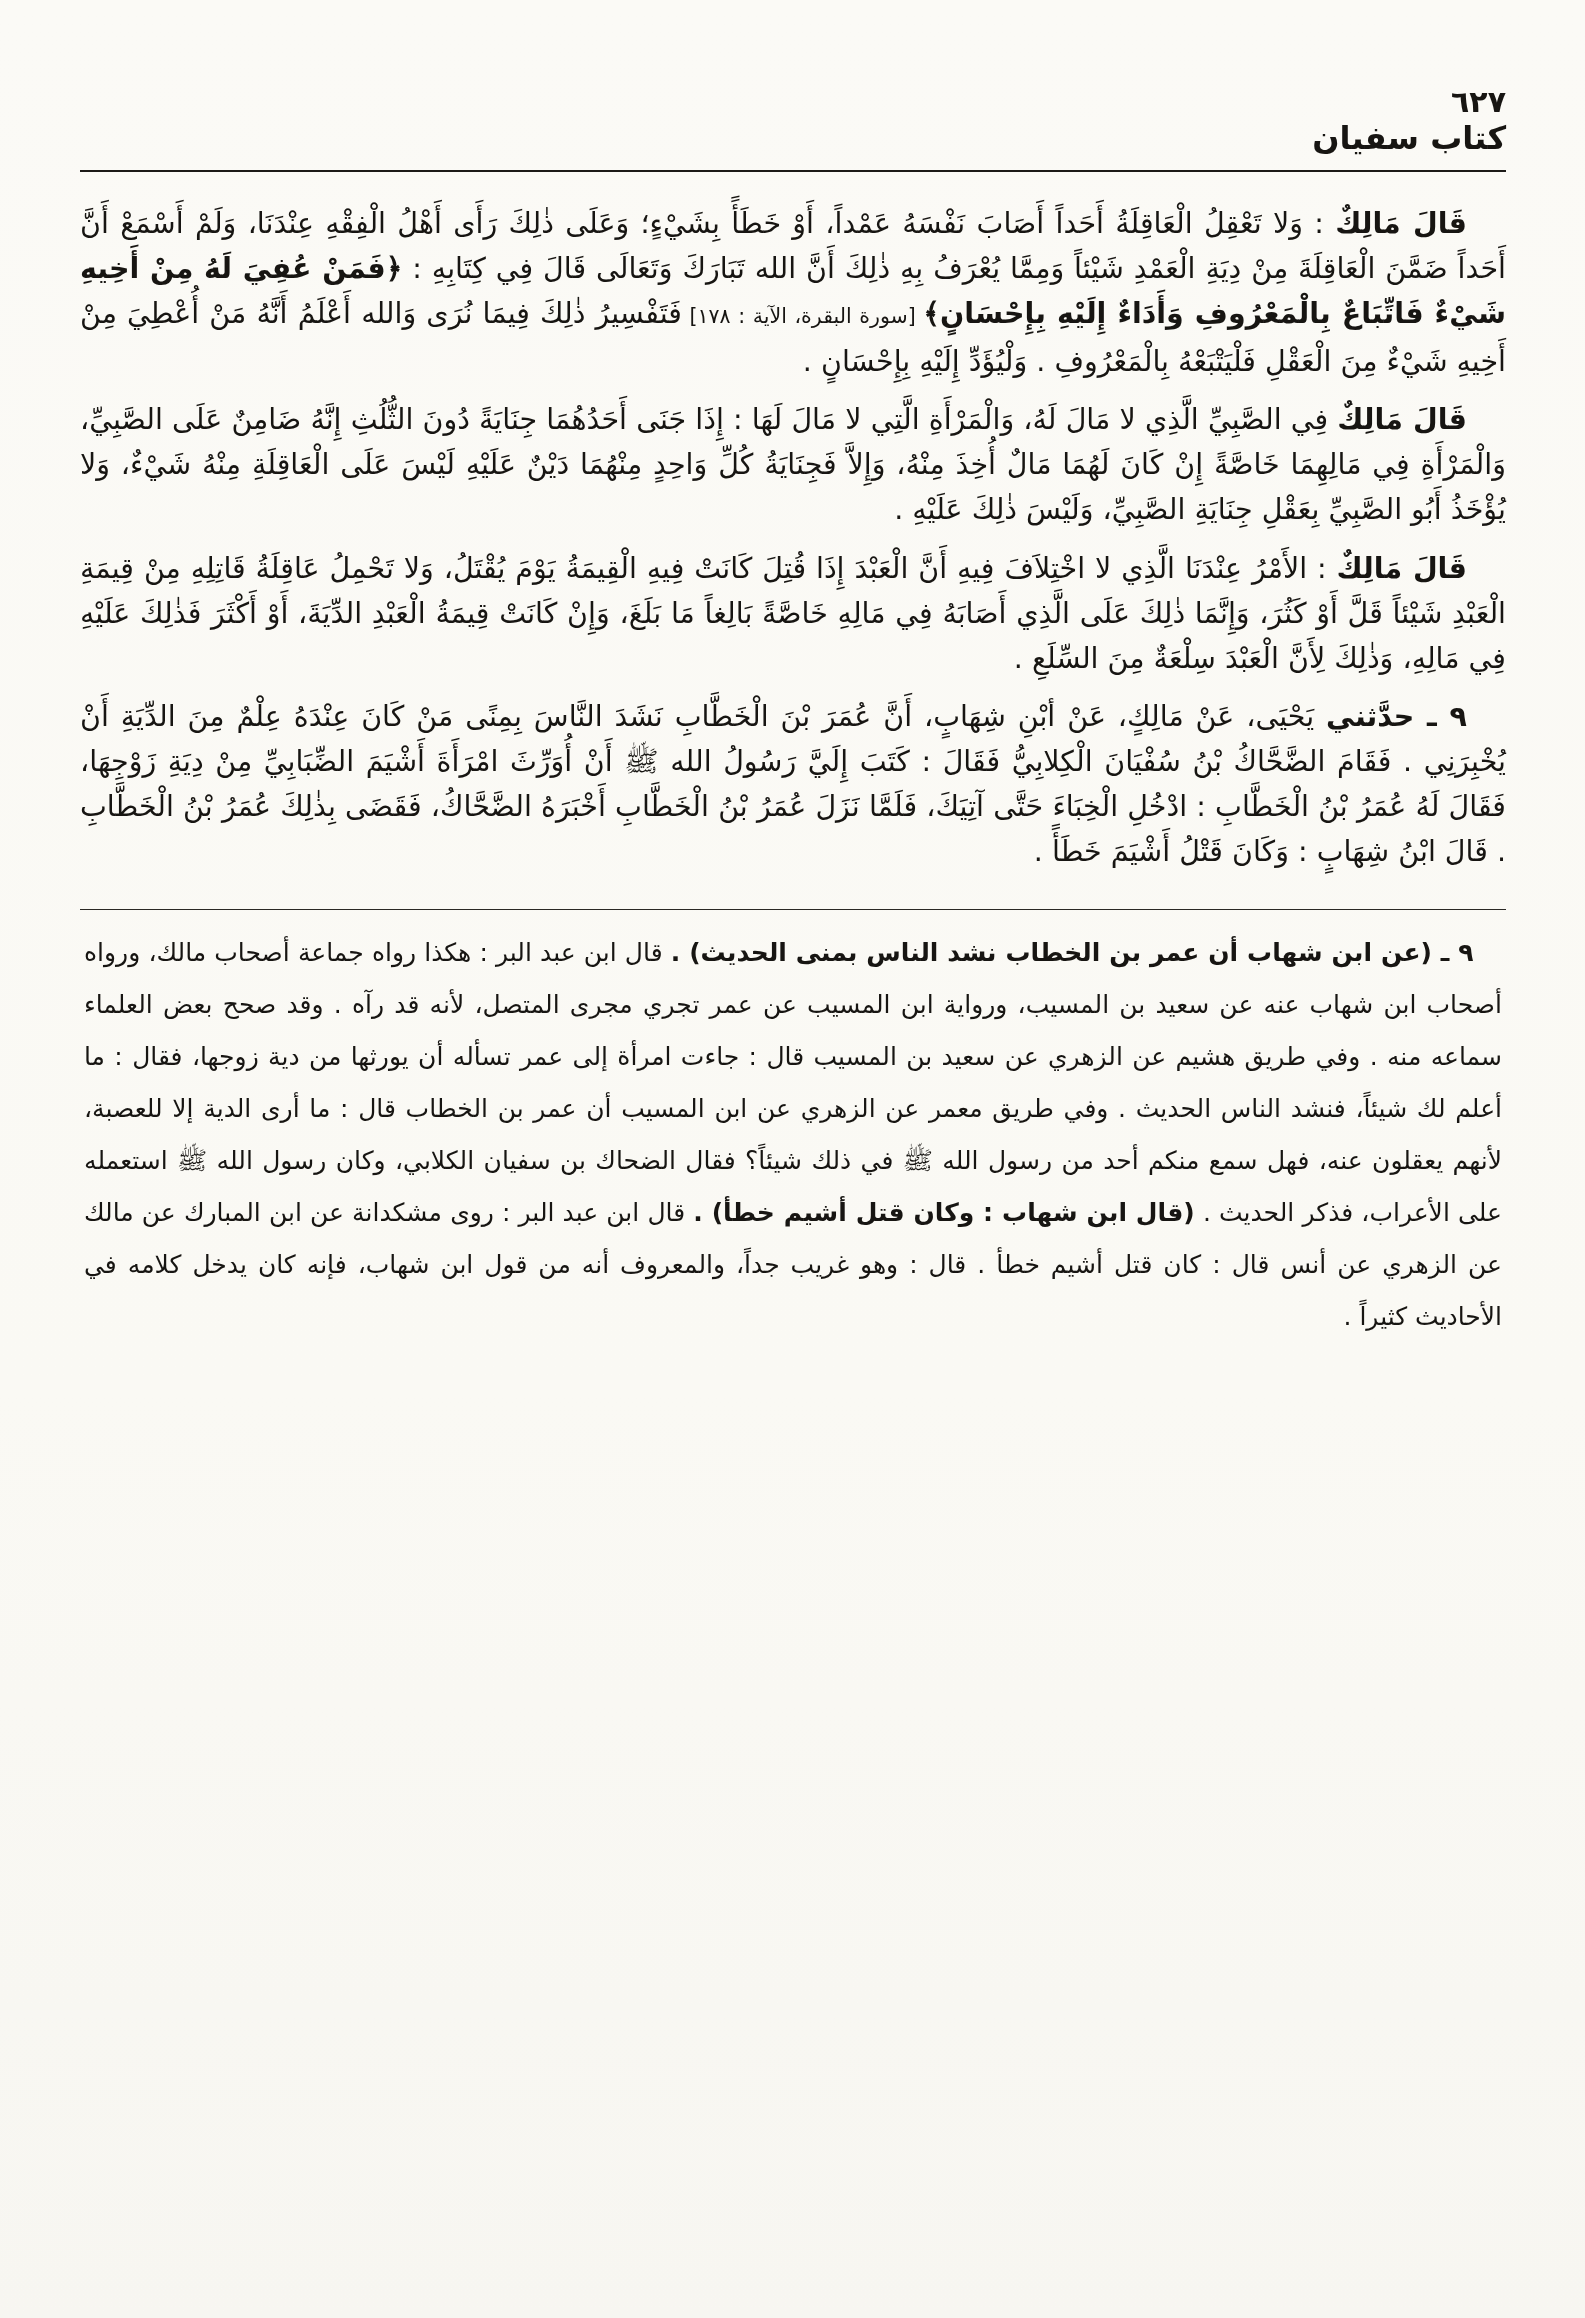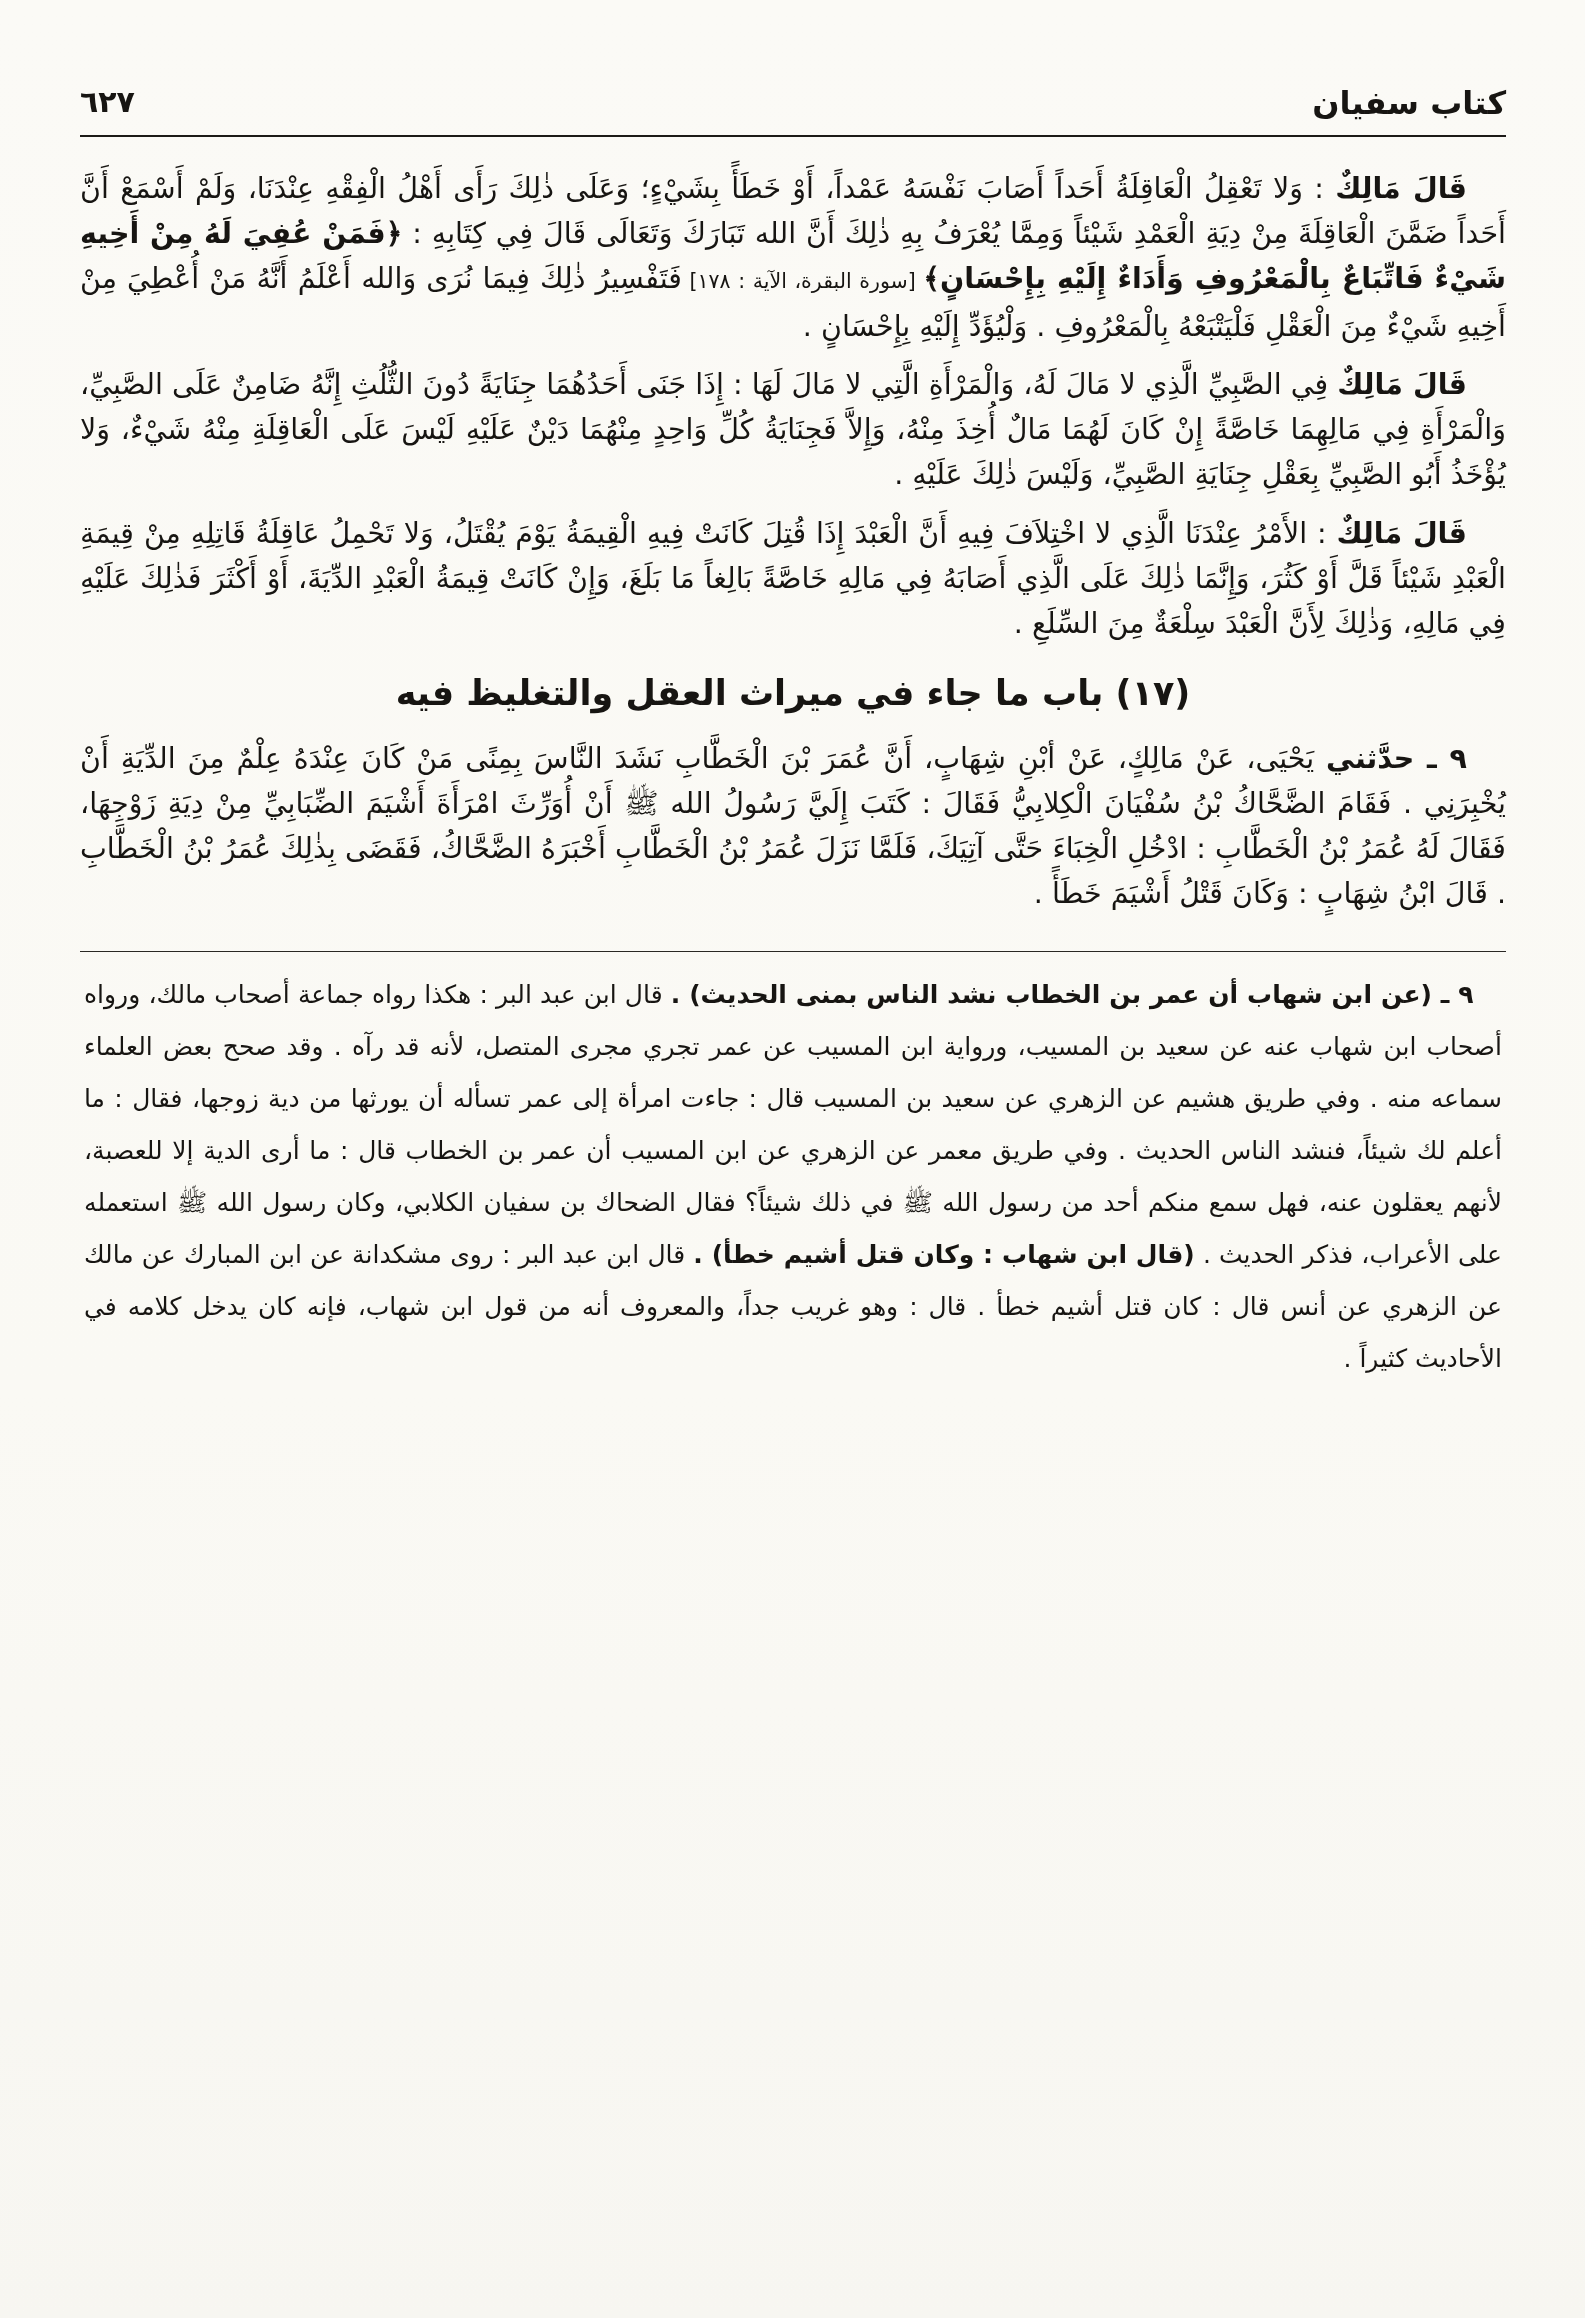--- a/index.html
+++ b/index.html
@@ -19,22 +19,23 @@
     position: relative;
     width: 100%;
     height: 100%;
     box-sizing: border-box;
     padding: 84px 80px 0 80px;
     background: linear-gradient(180deg, #fbfaf6 0%, #faf9f4 60%, #f7f6f1 100%);
   }
   
   .page-header {
     display: flex;
-    flex-direction: row;
+    flex-direction: column;
     justify-content: space-between;
+    align-items: flex-end;
     direction: ltr;
   }
   .page-number {
     font-size: 30px;
     font-weight: bold;
     direction: rtl;
   }
   .book-title {
     font-size: 32px;
     font-weight: bold;
@@ -110,21 +111,20 @@
   <hr class="header-rule">
 
   <div class="main-text">
 
     <p class="para"><span class="seg-bold">قَالَ مَالِكٌ</span><span> : وَلا تَعْقِلُ الْعَاقِلَةُ أَحَداً أَصَابَ نَفْسَهُ عَمْداً، أَوْ خَطَأً بِشَيْءٍ؛ وَعَلَى ذٰلِكَ رَأَى أَهْلُ الْفِقْهِ عِنْدَنَا، وَلَمْ أَسْمَعْ أَنَّ أَحَداً ضَمَّنَ الْعَاقِلَةَ مِنْ دِيَةِ الْعَمْدِ شَيْئاً وَمِمَّا يُعْرَفُ بِهِ ذٰلِكَ أَنَّ الله تَبَارَكَ وَتَعَالَى قَالَ فِي كِتَابِهِ : </span><span class="seg-bold">﴿فَمَنْ عُفِيَ لَهُ مِنْ أَخِيهِ شَيْءٌ فَاتِّبَاعٌ بِالْمَعْرُوفِ وَأَدَاءٌ إِلَيْهِ بِإِحْسَانٍ﴾</span><span class="seg-small"> [سورة البقرة، الآية : ١٧٨] </span><span>فَتَفْسِيرُ ذٰلِكَ فِيمَا نُرَى وَالله أَعْلَمُ أَنَّهُ مَنْ أُعْطِيَ مِنْ أَخِيهِ شَيْءٌ مِنَ الْعَقْلِ فَلْيَتْبَعْهُ بِالْمَعْرُوفِ . وَلْيُؤَدِّ إِلَيْهِ بِإِحْسَانٍ .</span></p>
 
     <p class="para"><span class="seg-bold">قَالَ مَالِكٌ</span><span> فِي الصَّبِيِّ الَّذِي لا مَالَ لَهُ، وَالْمَرْأَةِ الَّتِي لا مَالَ لَهَا : إِذَا جَنَى أَحَدُهُمَا جِنَايَةً دُونَ الثُّلُثِ إِنَّهُ ضَامِنٌ عَلَى الصَّبِيِّ، وَالْمَرْأَةِ فِي مَالِهِمَا خَاصَّةً إِنْ كَانَ لَهُمَا مَالٌ أُخِذَ مِنْهُ، وَإِلاَّ فَجِنَايَةُ كُلِّ وَاحِدٍ مِنْهُمَا دَيْنٌ عَلَيْهِ لَيْسَ عَلَى الْعَاقِلَةِ مِنْهُ شَيْءٌ، وَلا يُؤْخَذُ أَبُو الصَّبِيِّ بِعَقْلِ جِنَايَةِ الصَّبِيِّ، وَلَيْسَ ذٰلِكَ عَلَيْهِ .</span></p>
 
     <p class="para"><span class="seg-bold">قَالَ مَالِكٌ</span><span> : الأَمْرُ عِنْدَنَا الَّذِي لا اخْتِلاَفَ فِيهِ أَنَّ الْعَبْدَ إِذَا قُتِلَ كَانَتْ فِيهِ الْقِيمَةُ يَوْمَ يُقْتَلُ، وَلا تَحْمِلُ عَاقِلَةُ قَاتِلِهِ مِنْ قِيمَةِ الْعَبْدِ شَيْئاً قَلَّ أَوْ كَثُرَ، وَإِنَّمَا ذٰلِكَ عَلَى الَّذِي أَصَابَهُ فِي مَالِهِ خَاصَّةً بَالِغاً مَا بَلَغَ، وَإِنْ كَانَتْ قِيمَةُ الْعَبْدِ الدِّيَةَ، أَوْ أَكْثَرَ فَذٰلِكَ عَلَيْهِ فِي مَالِهِ، وَذٰلِكَ لِأَنَّ الْعَبْدَ سِلْعَةٌ مِنَ السِّلَعِ .</span></p>
 
-    <h2 class="section-heading">(١٧) باب ما جاء في ميراث العقل والتغليظ فيه</h2>
 
     <p class="para"><span class="seg-bold">٩ ـ حدَّثني</span><span> يَحْيَى، عَنْ مَالِكٍ، عَنْ أبْنِ شِهَابٍ، أَنَّ عُمَرَ بْنَ الْخَطَّابِ نَشَدَ النَّاسَ بِمِنًى مَنْ كَانَ عِنْدَهُ عِلْمٌ مِنَ الدِّيَةِ أَنْ يُخْبِرَنِي . فَقَامَ الضَّحَّاكُ بْنُ سُفْيَانَ الْكِلابِيُّ فَقَالَ : كَتَبَ إِلَيَّ رَسُولُ الله ﷺ أَنْ أُوَرِّثَ امْرَأَةَ أَشْيَمَ الضِّبَابِيِّ مِنْ دِيَةِ زَوْجِهَا، فَقَالَ لَهُ عُمَرُ بْنُ الْخَطَّابِ : ادْخُلِ الْخِبَاءَ حَتَّى آتِيَكَ، فَلَمَّا نَزَلَ عُمَرُ بْنُ الْخَطَّابِ أَخْبَرَهُ الضَّحَّاكُ، فَقَضَى بِذٰلِكَ عُمَرُ بْنُ الْخَطَّابِ . قَالَ ابْنُ شِهَابٍ : وَكَانَ قَتْلُ أَشْيَمَ خَطَأً .</span></p>
 
   </div>
 
   <hr class="footnote-rule">
 
   <div class="footnote">
     <p class="para"><span class="seg-bold">٩ ـ (عن ابن شهاب أن عمر بن الخطاب نشد الناس بمنى الحديث) .</span><span> قال ابن عبد البر : هكذا رواه جماعة أصحاب مالك، ورواه أصحاب ابن شهاب عنه عن سعيد بن المسيب، ورواية ابن المسيب عن عمر تجري مجرى المتصل، لأنه قد رآه . وقد صحح بعض العلماء سماعه منه . وفي طريق هشيم عن الزهري عن سعيد بن المسيب قال : جاءت امرأة إلى عمر تسأله أن يورثها من دية زوجها، فقال : ما أعلم لك شيئاً، فنشد الناس الحديث . وفي طريق معمر عن الزهري عن ابن المسيب أن عمر بن الخطاب قال : ما أرى الدية إلا للعصبة، لأنهم يعقلون عنه، فهل سمع منكم أحد من رسول الله ﷺ في ذلك شيئاً؟ فقال الضحاك بن سفيان الكلابي، وكان رسول الله ﷺ استعمله على الأعراب، فذكر الحديث . </span><span class="seg-bold">(قال ابن شهاب : وكان قتل أشيم خطأ) .</span><span> قال ابن عبد البر : روى مشكدانة عن ابن المبارك عن مالك عن الزهري عن أنس قال : كان قتل أشيم خطأ . قال : وهو غريب جداً، والمعروف أنه من قول ابن شهاب، فإنه كان يدخل كلامه في الأحاديث كثيراً .</span></p>
   </div>

